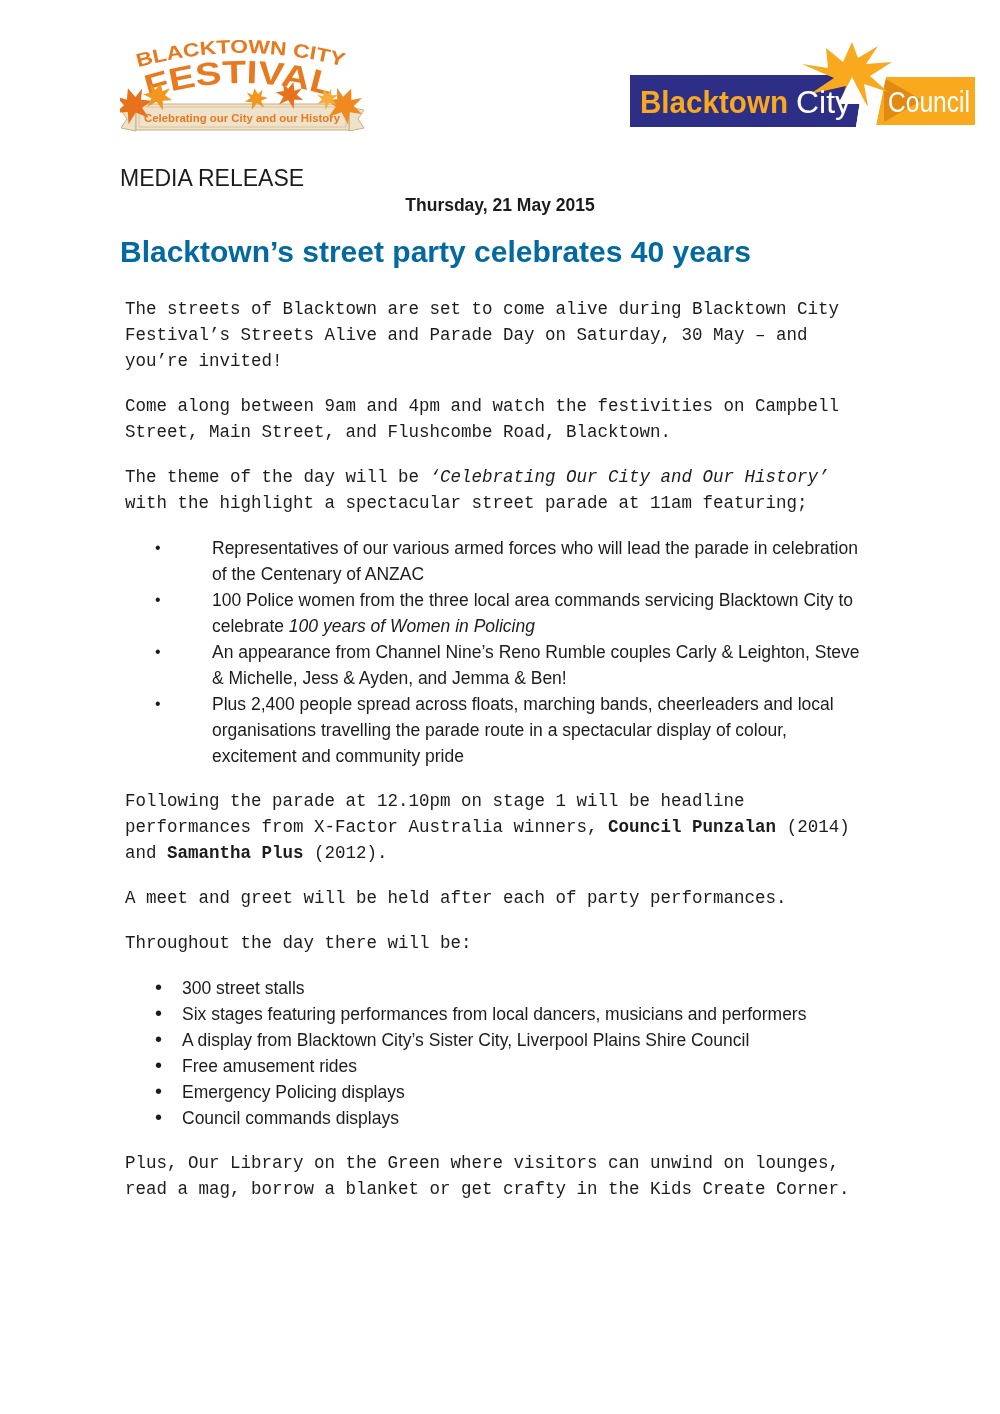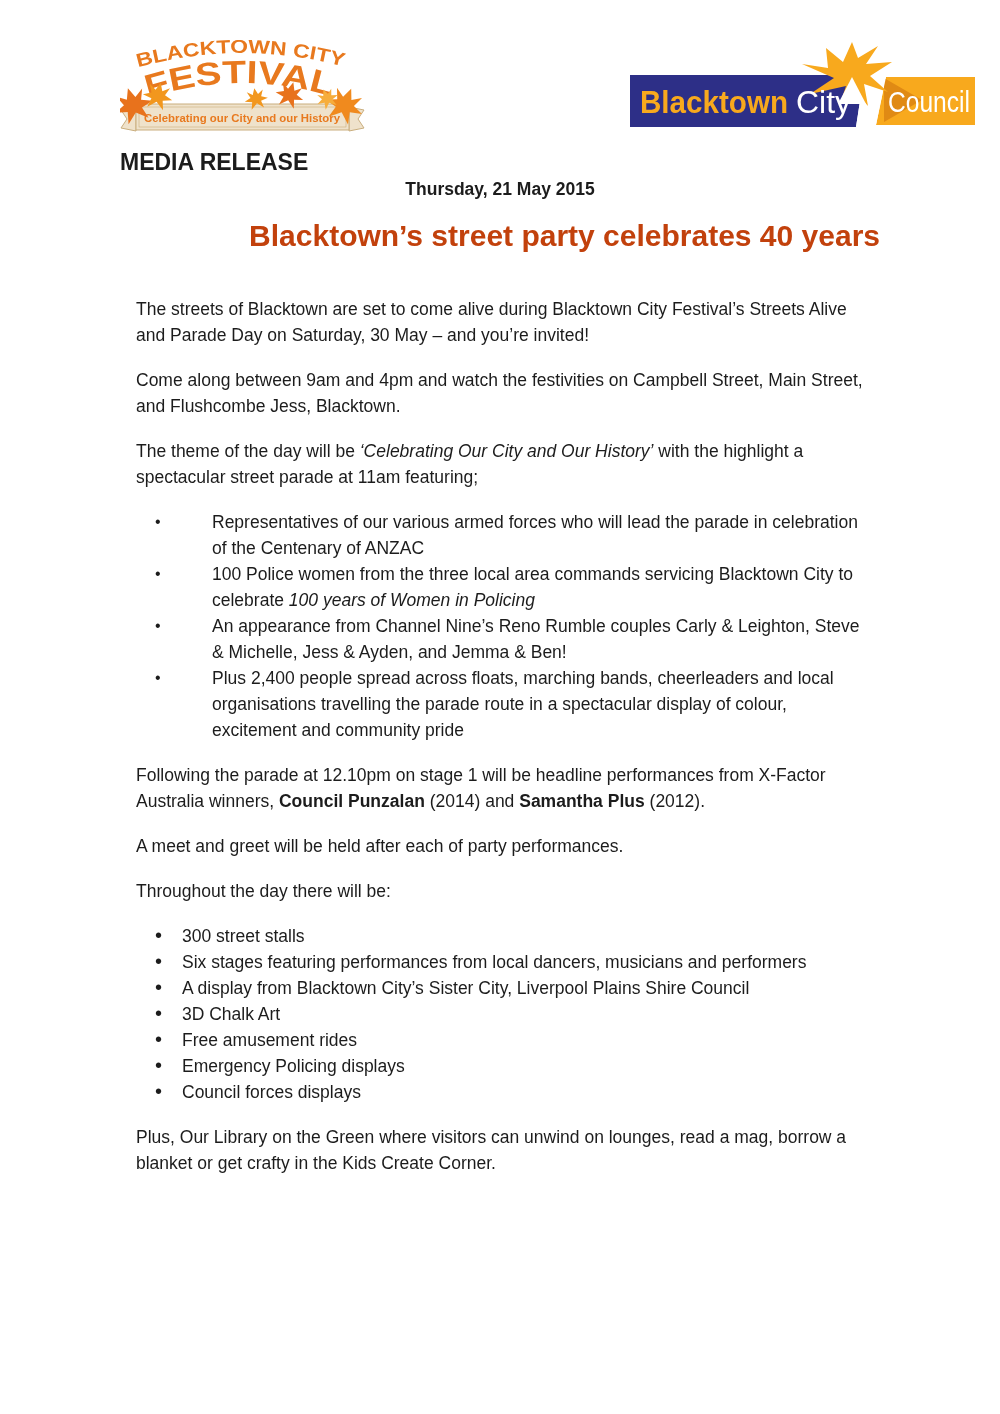--- a/index.html
+++ b/index.html
@@ -37,47 +37,48 @@
     height: 92px;
   }
   .council-logo {
     position: absolute;
     right: -95px;
     top: 2px;
     width: 345px;
     height: 85px;
   }
   .doc-label {
-    margin-top: 16px;
+    margin-top: 32px;
     font-size: 23px;
-    font-weight: bold;
+    font-weight: normal;
     line-height: 28px;
     color: var(--text-color);
   }
   .date-line {
     text-align: center;
     font-size: 17.5px;
     font-weight: bold;
     line-height: 26px;
   }
   .doc-title {
     margin-top: 14px;
-    margin-bottom: 40px;
-    text-align: right;
+    margin-bottom: 24px;
+    text-align: left;
     font-size: 30px;
     font-weight: bold;
     line-height: 40px;
-    color: #c2410c;
+    color: #0369a1;
   }
   .doc-body {
     font-size: 17.5px;
     line-height: 26px;
   }
   .doc-body p {
-    margin: 0 0 19px 16px;
+    margin: 0 0 19px 5px;
+    font-family: Liberation Mono, monospace;
   }
   .doc-body ul {
     list-style: none;
     margin: 0 16px 19px 0;
     padding: 0;
   }
   .doc-body li {
     position: relative;
   }
   .doc-body ul.parade li {
@@ -163,36 +164,35 @@
   </div>
 
   <div class="doc-label">MEDIA RELEASE</div>
 
   <div class="date-line">Thursday, 21 May 2015</div>
 
   <h1 class="doc-title">Blacktown’s street party celebrates 40 years</h1>
 
   <main class="doc-body">
       <p><span>The streets of Blacktown are set to come alive during Blacktown City Festival’s Streets Alive and Parade Day on Saturday, 30 May – and you’re invited!</span></p>
-      <p><span>Come along between 9am and 4pm and watch the festivities on Campbell Street, Main Street, and Flushcombe Jess, Blacktown.</span></p>
+      <p><span>Come along between 9am and 4pm and watch the festivities on Campbell Street, Main Street, and Flushcombe Road, Blacktown.</span></p>
       <p><span>The theme of the day will be </span><span class="it">‘Celebrating Our City and Our History’</span><span> with the highlight a spectacular street parade at 11am featuring;</span></p>
       <ul class="parade">
         <li><span>Representatives of our various armed forces who will lead the parade in celebration of the Centenary of ANZAC</span></li>
         <li><span>100 Police women from the three local area commands servicing Blacktown City to celebrate </span><span class="it">100 years of Women in Policing</span></li>
         <li><span>An appearance from Channel Nine’s Reno Rumble couples Carly &amp; Leighton, Steve &amp; Michelle, Jess &amp; Ayden, and Jemma &amp; Ben!</span></li>
         <li><span>Plus 2,400 people spread across floats, marching bands, cheerleaders and local organisations travelling the parade route in a spectacular display of colour, excitement and community pride</span></li>
       </ul>
       <p><span>Following the parade at 12.10pm on stage 1 will be headline performances from X-Factor Australia winners, </span><span class="bd">Council Punzalan</span><span> (2014) and </span><span class="bd">Samantha Plus</span><span> (2012).</span></p>
       <p><span>A meet and greet will be held after each of party performances.</span></p>
       <p><span>Throughout the day there will be:</span></p>
       <ul class="day">
         <li><span>300 street stalls</span></li>
         <li><span>Six stages featuring performances from local dancers, musicians and performers</span></li>
         <li><span>A display from Blacktown City’s Sister City, Liverpool Plains Shire Council</span></li>
-        <li><span>3D Chalk Art</span></li>
         <li><span>Free amusement rides</span></li>
         <li><span>Emergency Policing displays</span></li>
-        <li><span>Council forces displays</span></li>
+        <li><span>Council commands displays</span></li>
       </ul>
       <p><span>Plus, Our Library on the Green where visitors can unwind on lounges, read a mag, borrow a blanket or get crafty in the Kids Create Corner.</span></p>
     </main>
 
 </div>
 
 </body></html>

